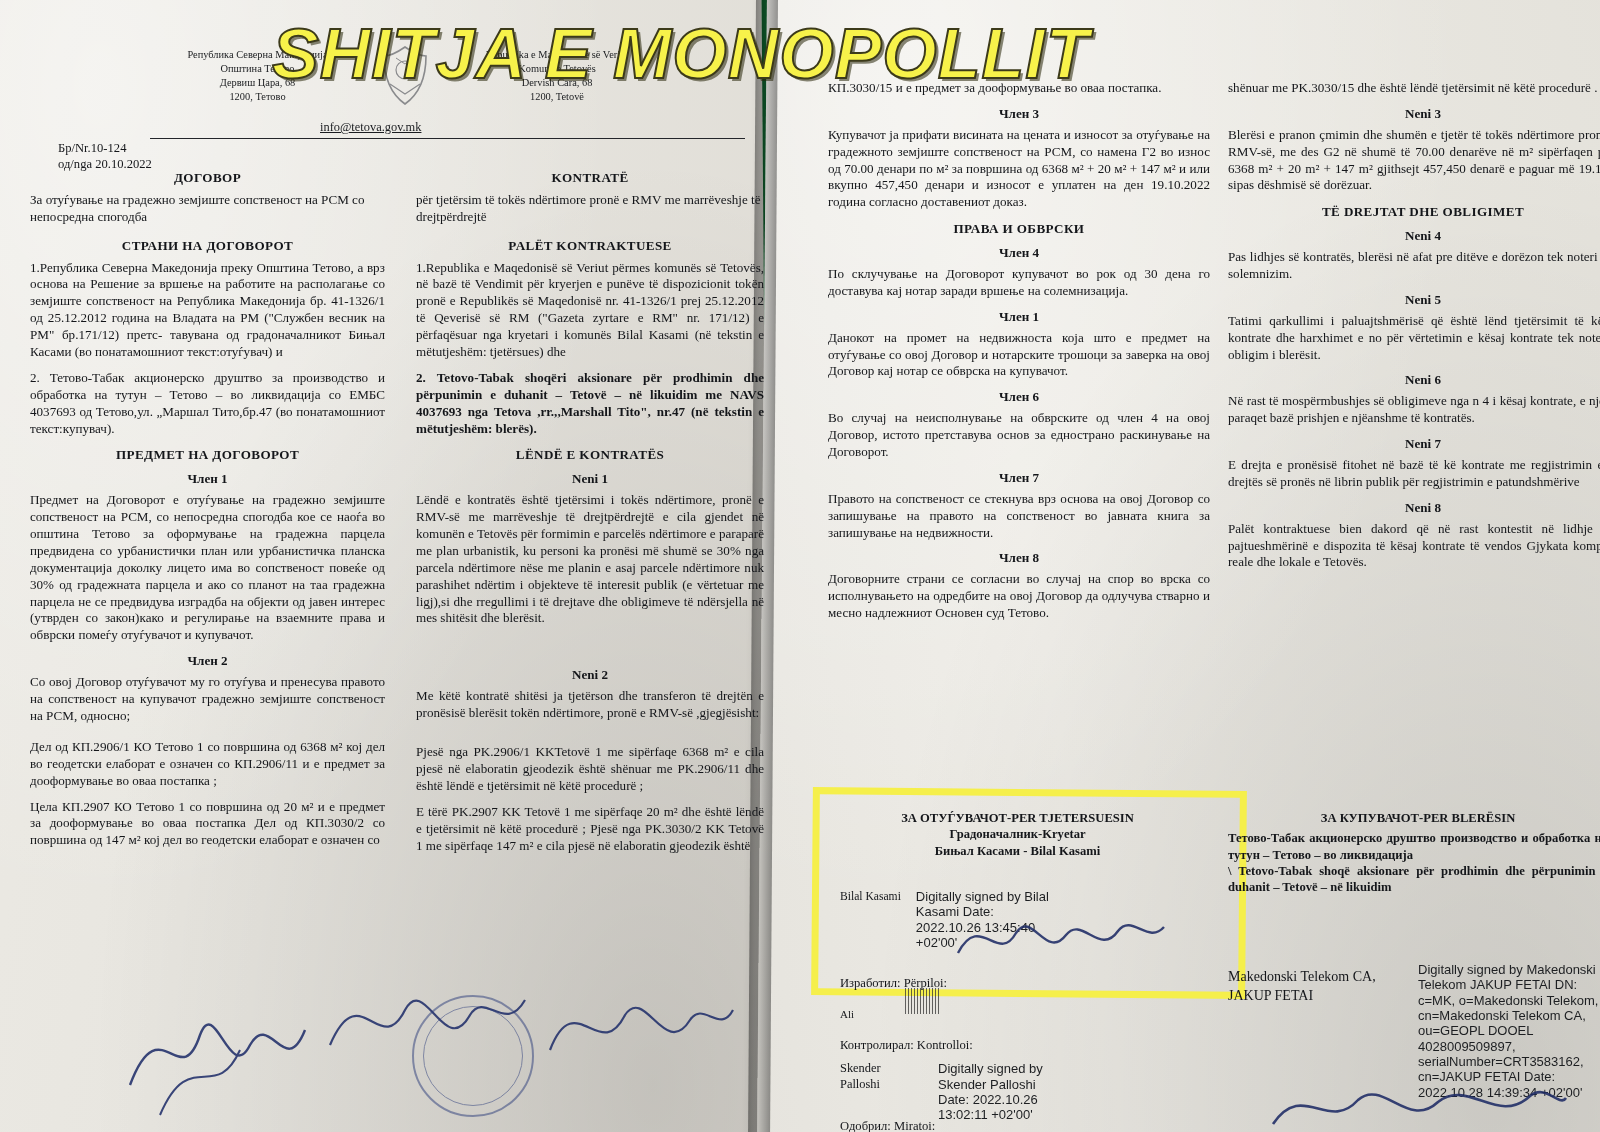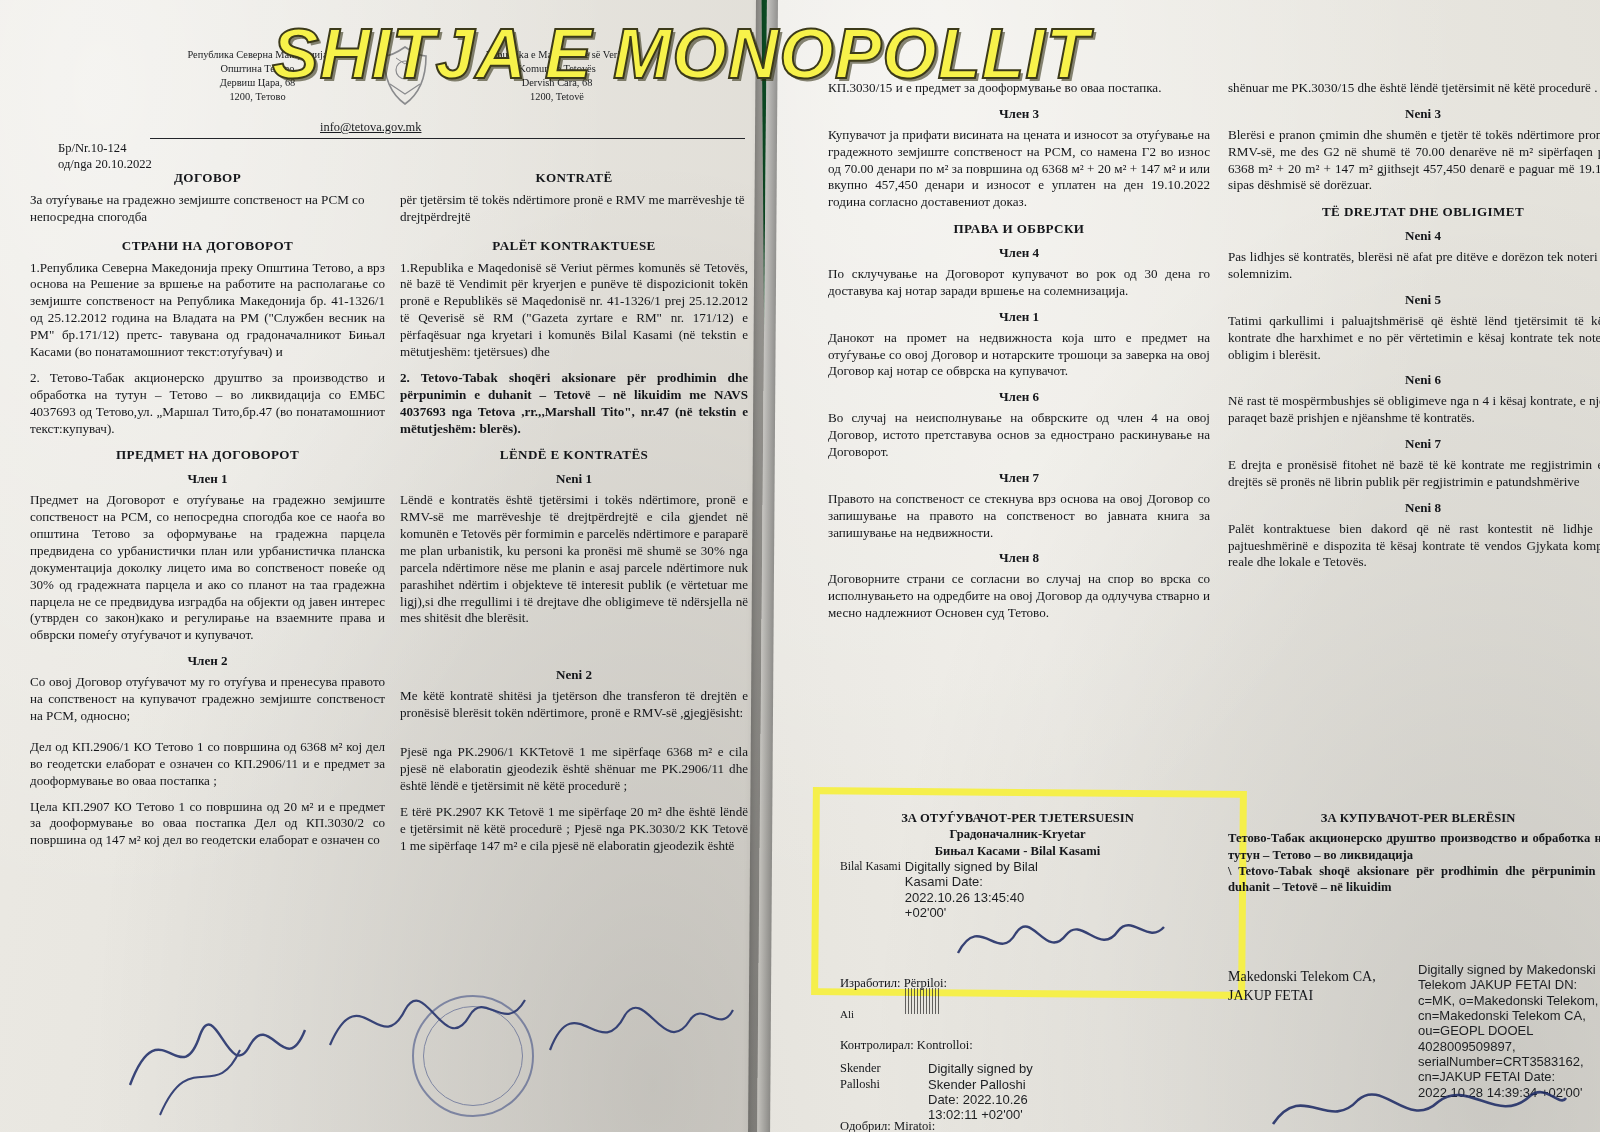--- a/index.html
+++ b/index.html
@@ -225,21 +225,21 @@
     <p>2.  Тетово-Табак акционерско друштво за производство и обработка на тутун – Тетово – во ликвидација со ЕМБС 4037693 од Тетово,ул.    „Маршал    Тито,бр.47    (во понатамошниот текст:купувач).</p>
     <div class="hd">ПРЕДМЕТ НА ДОГОВОРОТ</div>
     <div class="sub">Член 1</div>
     <p>Предмет на Договорот е отуѓување на градежно земјиште сопственост на РСМ, со непосредна спогодба кое се наоѓа во општина Тетово за оформување на градежна парцела предвидена со урбанистички план или урбанистичка планска документација доколку лицето има во сопственост повеќе од 30% од градежната парцела и ако со планот на таа градежна парцела не се предвидува изградба на објекти од јавен интерес (утврден со закон)како и регулирање на взаемните права и обврски помеѓу отуѓувачот и купувачот.</p>
     <div class="sub">Член 2</div>
     <p>Со овој Договор отуѓувачот му го отуѓува и пренесува правото на сопственост на купувачот градежно земјиште сопственост на РСМ, односно;</p>
     <p style="margin-top:14px;">Дел од КП.2906/1 КО Тетово 1 со површина од 6368 м² кој дел во геодетски елаборат е означен со КП.2906/11 и е предмет за дооформување во оваа постапка ;</p>
     <p>Цела КП.2907 КО Тетово 1 со површина од 20 м² и е предмет за дооформување во оваа постапка Дел од КП.3030/2 со површина од 147 м² кој дел во геодетски елаборат е означен со</p>
   </div>
 
-  <div class="col" style="left:400px; top:160px; width:348px;">
+  <div class="col" style="left:416px; top:160px; width:348px;">
     <div class="hd">KONTRATË</div>
     <div class="ctr" style="margin-bottom:12px;">për tjetërsim të tokës ndërtimore pronë e RMV me marrëveshje të drejtpërdrejtë</div>
     <div class="hd">PALËT KONTRAKTUESE</div>
     <p>1.Republika e Maqedonisë së Veriut përmes komunës së Tetovës, në bazë të Vendimit për kryerjen e punëve të dispozicionit tokën pronë e Republikës së Maqedonisë nr. 41-1326/1 prej 25.12.2012 të Qeverisë së RM ("Gazeta zyrtare e RM" nr. 171/12) e përfaqësuar nga kryetari i komunës Bilal Kasami (në tekstin e mëtutjeshëm: tjetërsues) dhe</p>
     <p class="b">2.  Tetovo-Tabak shoqëri aksionare për prodhimin dhe përpunimin e duhanit – Tetovë – në likuidim me NAVS 4037693 nga Tetova ,rr.,,Marshall Tito", nr.47 (në tekstin e mëtutjeshëm: blerës).</p>
     <div class="hd">LËNDË E KONTRATËS</div>
     <div class="sub">Neni 1</div>
     <p>Lëndë e kontratës është tjetërsimi i tokës ndërtimore, pronë e RMV-së me marrëveshje të drejtpërdrejtë e cila gjendet në komunën e Tetovës për formimin e parcelës ndërtimore e paraparë me plan urbanistik, ku personi ka pronësi më shumë se 30% nga parcela ndërtimore nëse me planin e asaj parcele ndërtimore nuk parashihet ndërtim i objekteve të interesit publik (e vërtetuar me ligj),si dhe rregullimi i të drejtave dhe obligimeve të ndërsjella në mes shitësit dhe blerësit.</p>
     <div class="sub" style="margin-top:40px;">Neni 2</div>
     <p>Me këtë kontratë shitësi ja tjetërson dhe transferon të drejtën e pronësisë blerësit tokën ndërtimore, pronë e RMV-së ,gjegjësisht:</p>
@@ -290,21 +290,21 @@
     <div class="sub">Neni 7</div>
     <p>E drejta e pronësisë fitohet në bazë të kë kontrate me regjistrimin e të drejtës së pronës në librin publik për regjistrimin e patundshmërive</p>
     <div class="sub">Neni 8</div>
     <p>Palët kontraktuese bien dakord që në rast kontestit në lidhje me pajtueshmërinë e dispozita të kësaj kontrate të vendos Gjykata kompete reale dhe lokale e Tetovës.</p>
   </div>
 
   <div class="sigblock" style="left:840px; top:810px; width:355px;">
     <div class="ttl">ЗА ОТУЃУВАЧОТ-PER TJETERSUESIN</div>
     <div class="ttl">Градоначалник-Kryetar</div>
     <div class="ttl">Бињал Касами - Bilal Kasami</div>
-    <div style="margin-top:0; display:flex; gap:4px; align-items:flex-start;">
+    <div style="margin-top:30px; display:flex; gap:15px; align-items:flex-start;">
       <div style="font-size:11.6px; white-space:nowrap;">Bilal Kasami</div>
       <div class="digi" style="width:140px;">Digitally signed by Bilal Kasami Date: 2022.10.26 13:45:40 +02'00'</div>
     </div>
   </div>
   <svg class="scribble" style="left:950px; top:905px; width:220px; height:70px;" viewBox="0 0 220 70">
     <path d="M8 48 C30 6 48 60 66 28 C82 4 96 56 116 30 C132 10 150 52 168 26 C182 8 198 40 214 22" fill="none" stroke="#1f2c66" stroke-width="2.4"></path>
   </svg>
 
   <div id="highlight-box"></div>
 
@@ -320,21 +320,21 @@
   </svg>
 
   <div class="sigblock" style="left:840px; top:975px; width:210px;">
     <div>Изработил: Përpiloi:</div>
     <div style="margin-top:16px; font-size:11px;">Ali</div>
   </div>
   <div class="barcodebox" style="left:905px; top:988px;"></div>
 
   <div class="sigblock" style="left:840px; top:1037px; width:300px;">
     <div>Контролирал: Kontrolloi:</div>
-    <div style="display:flex; gap:16px; margin-top:8px;">
+    <div style="display:flex; gap:26px; margin-top:8px;">
       <div style="font-size:12.4px; line-height:1.25; width:72px;">Skender Palloshi</div>
       <div class="digi" style="width:110px;">Digitally signed by Skender Palloshi Date: 2022.10.26 13:02:11 +02'00'</div>
     </div>
   </div>
 
   <div class="sigblock" style="left:840px; top:1118px; width:260px;">
     <div>Одобрил: Miratoi:</div>
   </div>
 
   <div id="banner">SHITJA E MONOPOLLIT</div>

